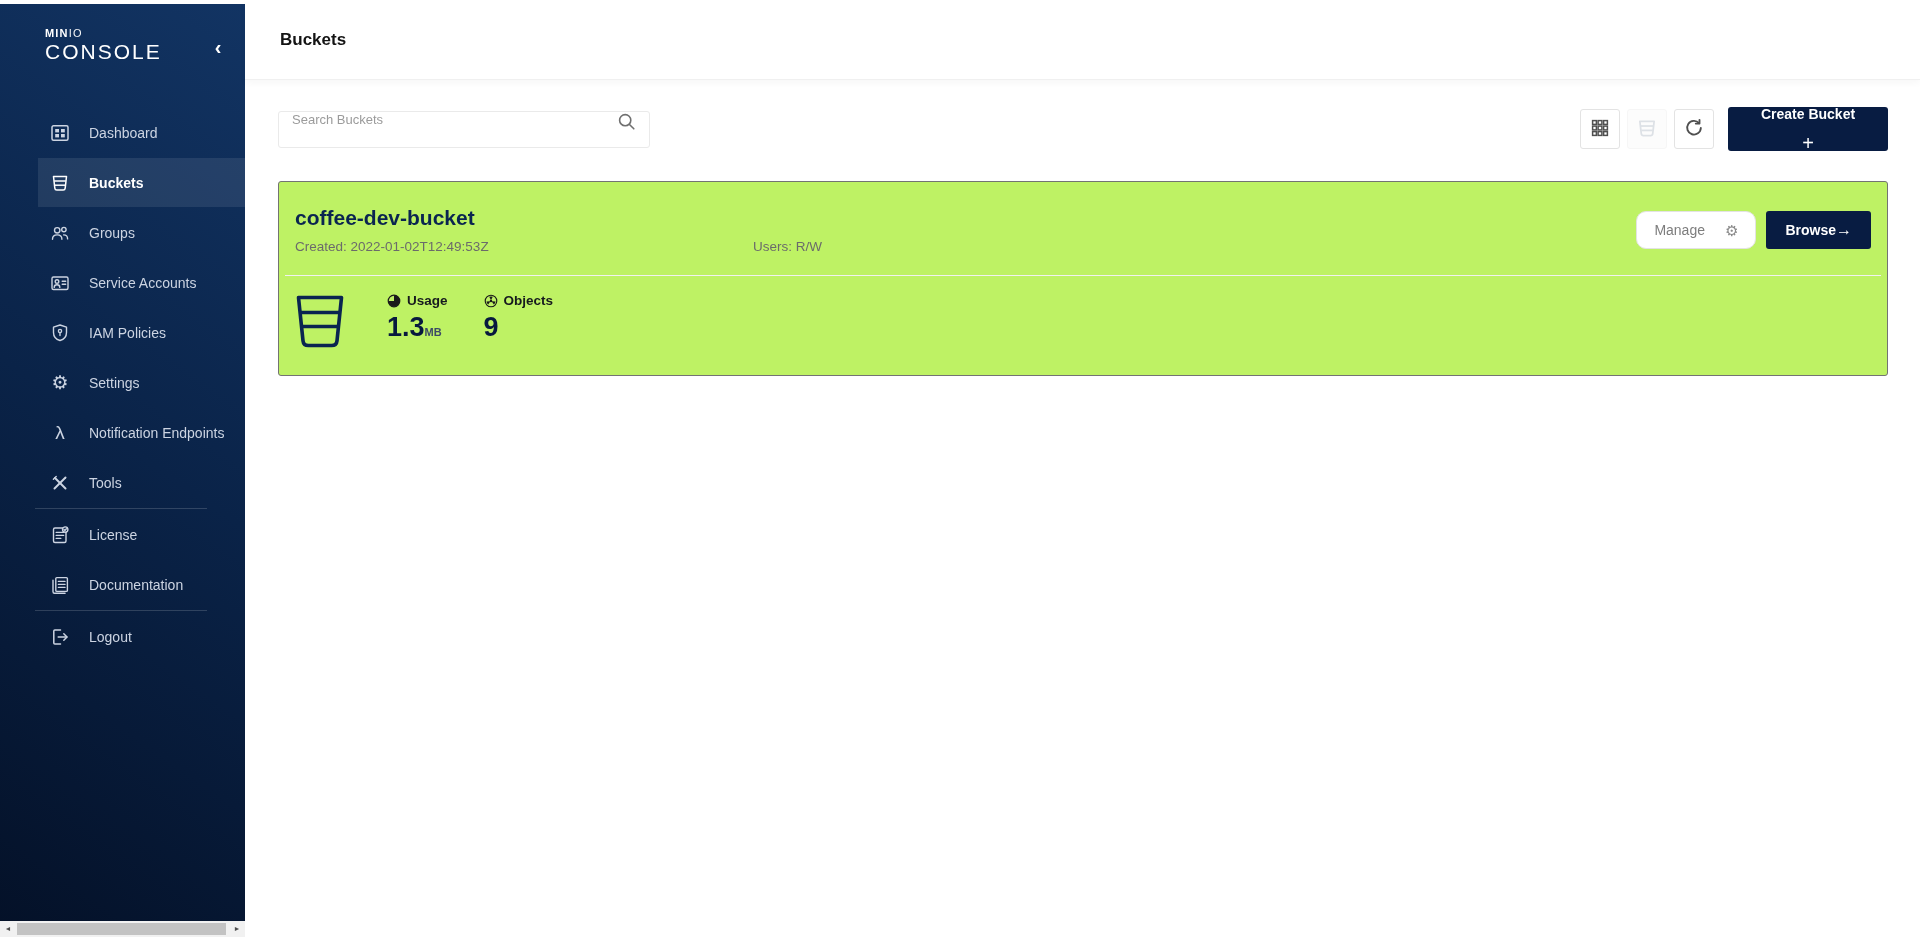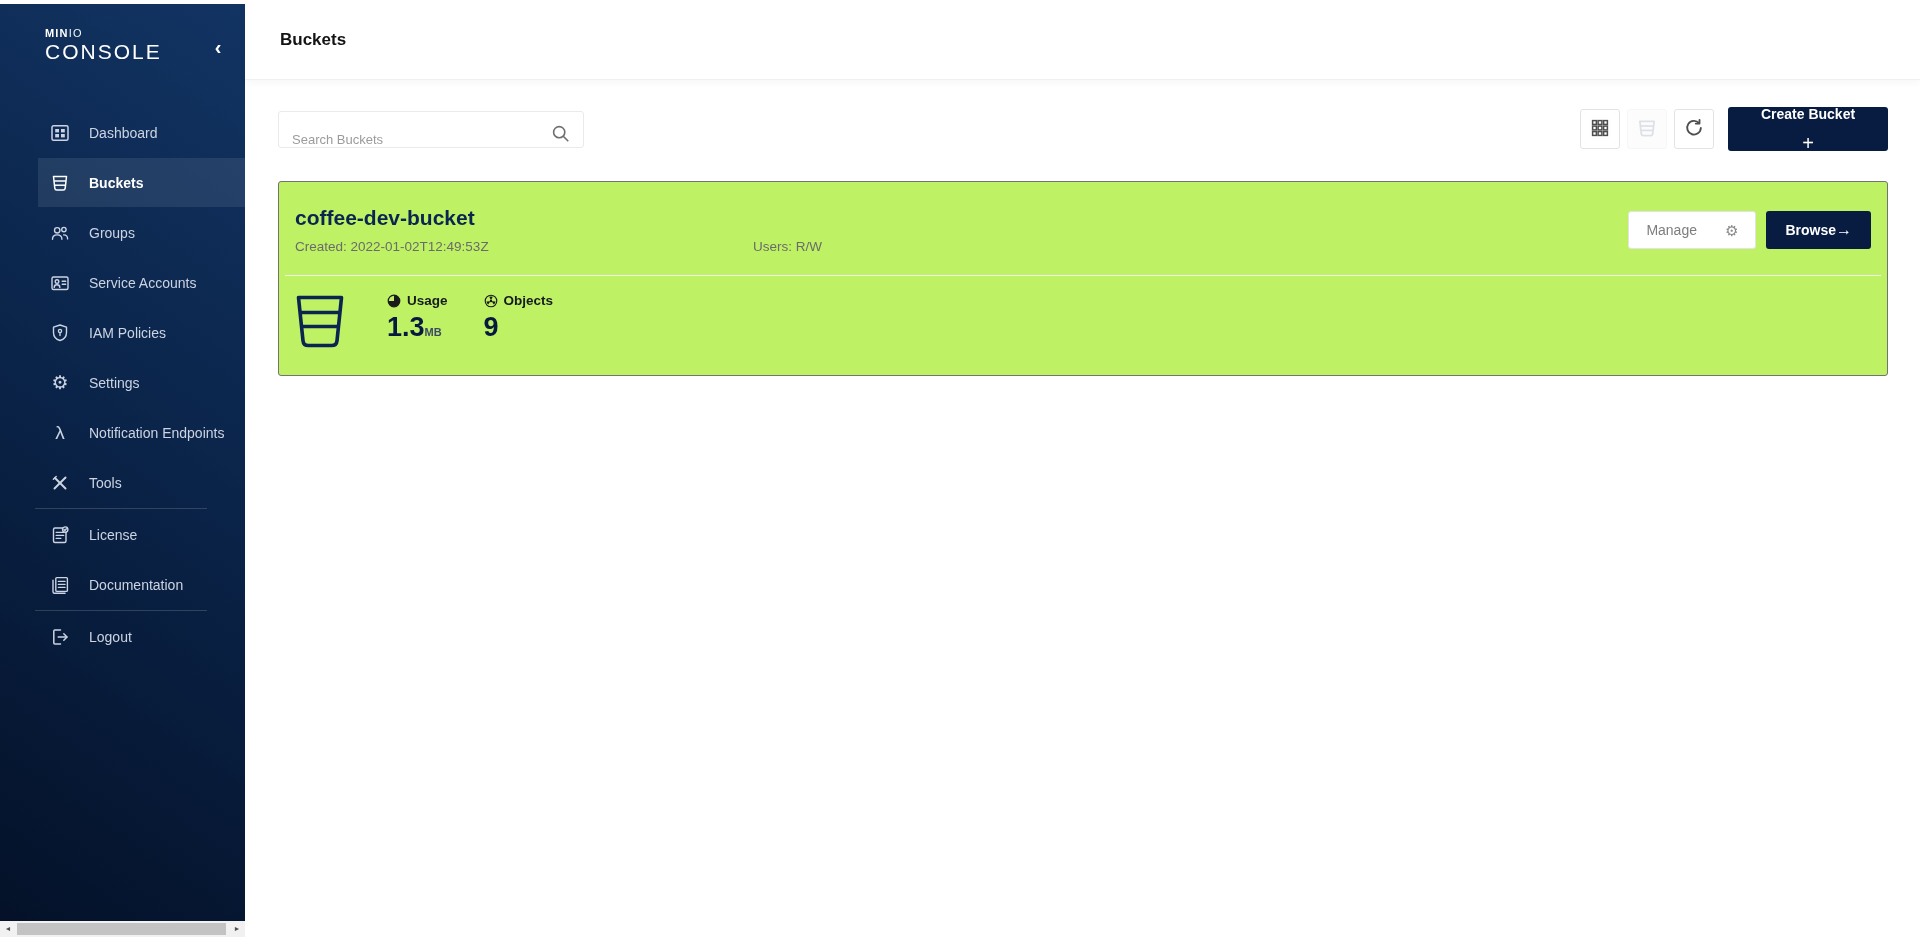--- a/index.html
+++ b/index.html
@@ -50,23 +50,23 @@
     height:80px; background:#fff; border-bottom:1px solid #f0f0f0;
     display:flex; align-items:center; padding-left:35px;
     box-shadow:0 3px 7px rgba(0,0,0,.035); position:relative; z-index:2;
   }
   .page-title { font-size:17px; font-weight:700; color:#141414; }
 
   .content { padding:27px 32px 0 33px; }
 
   .actions-row { display:flex; align-items:center; }
   .search-box {
-    width:306px; height:37px; background:#fff;
+    width:372px; height:37px; background:#fff;
     border:1px solid #eaeaea; border-radius:3px;
-    display:flex; align-items:flex-end; padding:0 13px;
+    display:flex; align-items:flex-start; padding:0 13px;
   }
   .search-box input { flex:1; border:none; outline:none; font-size:13px; color:#444; background:transparent; font-family:inherit; }
   .search-box input::placeholder { color:#9b9b9b; }
 
   .view-controls { margin-left:auto; display:flex; align-items:center; gap:7px; }
   .icon-btn {
     width:40px; height:40px; border:1px solid #e3e3e3; border-radius:3px; background:#fff;
     display:flex; align-items:center; justify-content:center; color:#4f4f4f; cursor:pointer; padding:0;
   }
   .icon-btn.disabled { border-color:#f6f6f6; background:#fcfcfc; color:#dde1e6; cursor:default; }
@@ -82,22 +82,22 @@
     margin-top:30px; background:#bef264; border:1px solid #737373; border-radius:3px;
     padding:24px 16px 26px;
   }
   .card-top { display:flex; align-items:center; }
   .card-info { flex:1; min-width:0; }
   .bucket-name { font-size:21px; font-weight:700; color:#0A2550; cursor:pointer; }
   .bucket-meta { display:flex; margin-top:9px; font-size:13.5px; color:#6b6b6b; }
   .meta-created { width:458px; }
   .card-buttons { display:flex; gap:10px; }
   .manage-btn {
-    height:38px; padding:0 17px; background:#fff; border:1px solid #e3e3e3; border-radius:3px;
-    color:#7d7d7d; font-size:14px; font-family:inherit; display:flex; align-items:center; gap:28px; cursor:pointer;
+    height:38px; padding:0 17px; background:#fff; border:1px solid #e3e3e3; border-radius:10px;
+    color:#7d7d7d; font-size:14px; font-family:inherit; display:flex; align-items:center; gap:20px; cursor:pointer;
   }
   .manage-gear { font-size:15px; color:#8a8a8a; line-height:15px; }
   .browse-btn {
     height:38px; padding:0 19px; background:#081C42; border:none; border-radius:3px;
     color:#fff; font-size:14px; font-weight:600; font-family:inherit; display:flex; align-items:center; cursor:pointer;
   }
   .browse-arrow { font-size:16px; font-weight:400; }
   .card-divider { border-top:1px solid #f1f1f1; margin:21px -10px 0; }
 
   .card-stats { display:flex; align-items:flex-start; padding-top:17px; }

